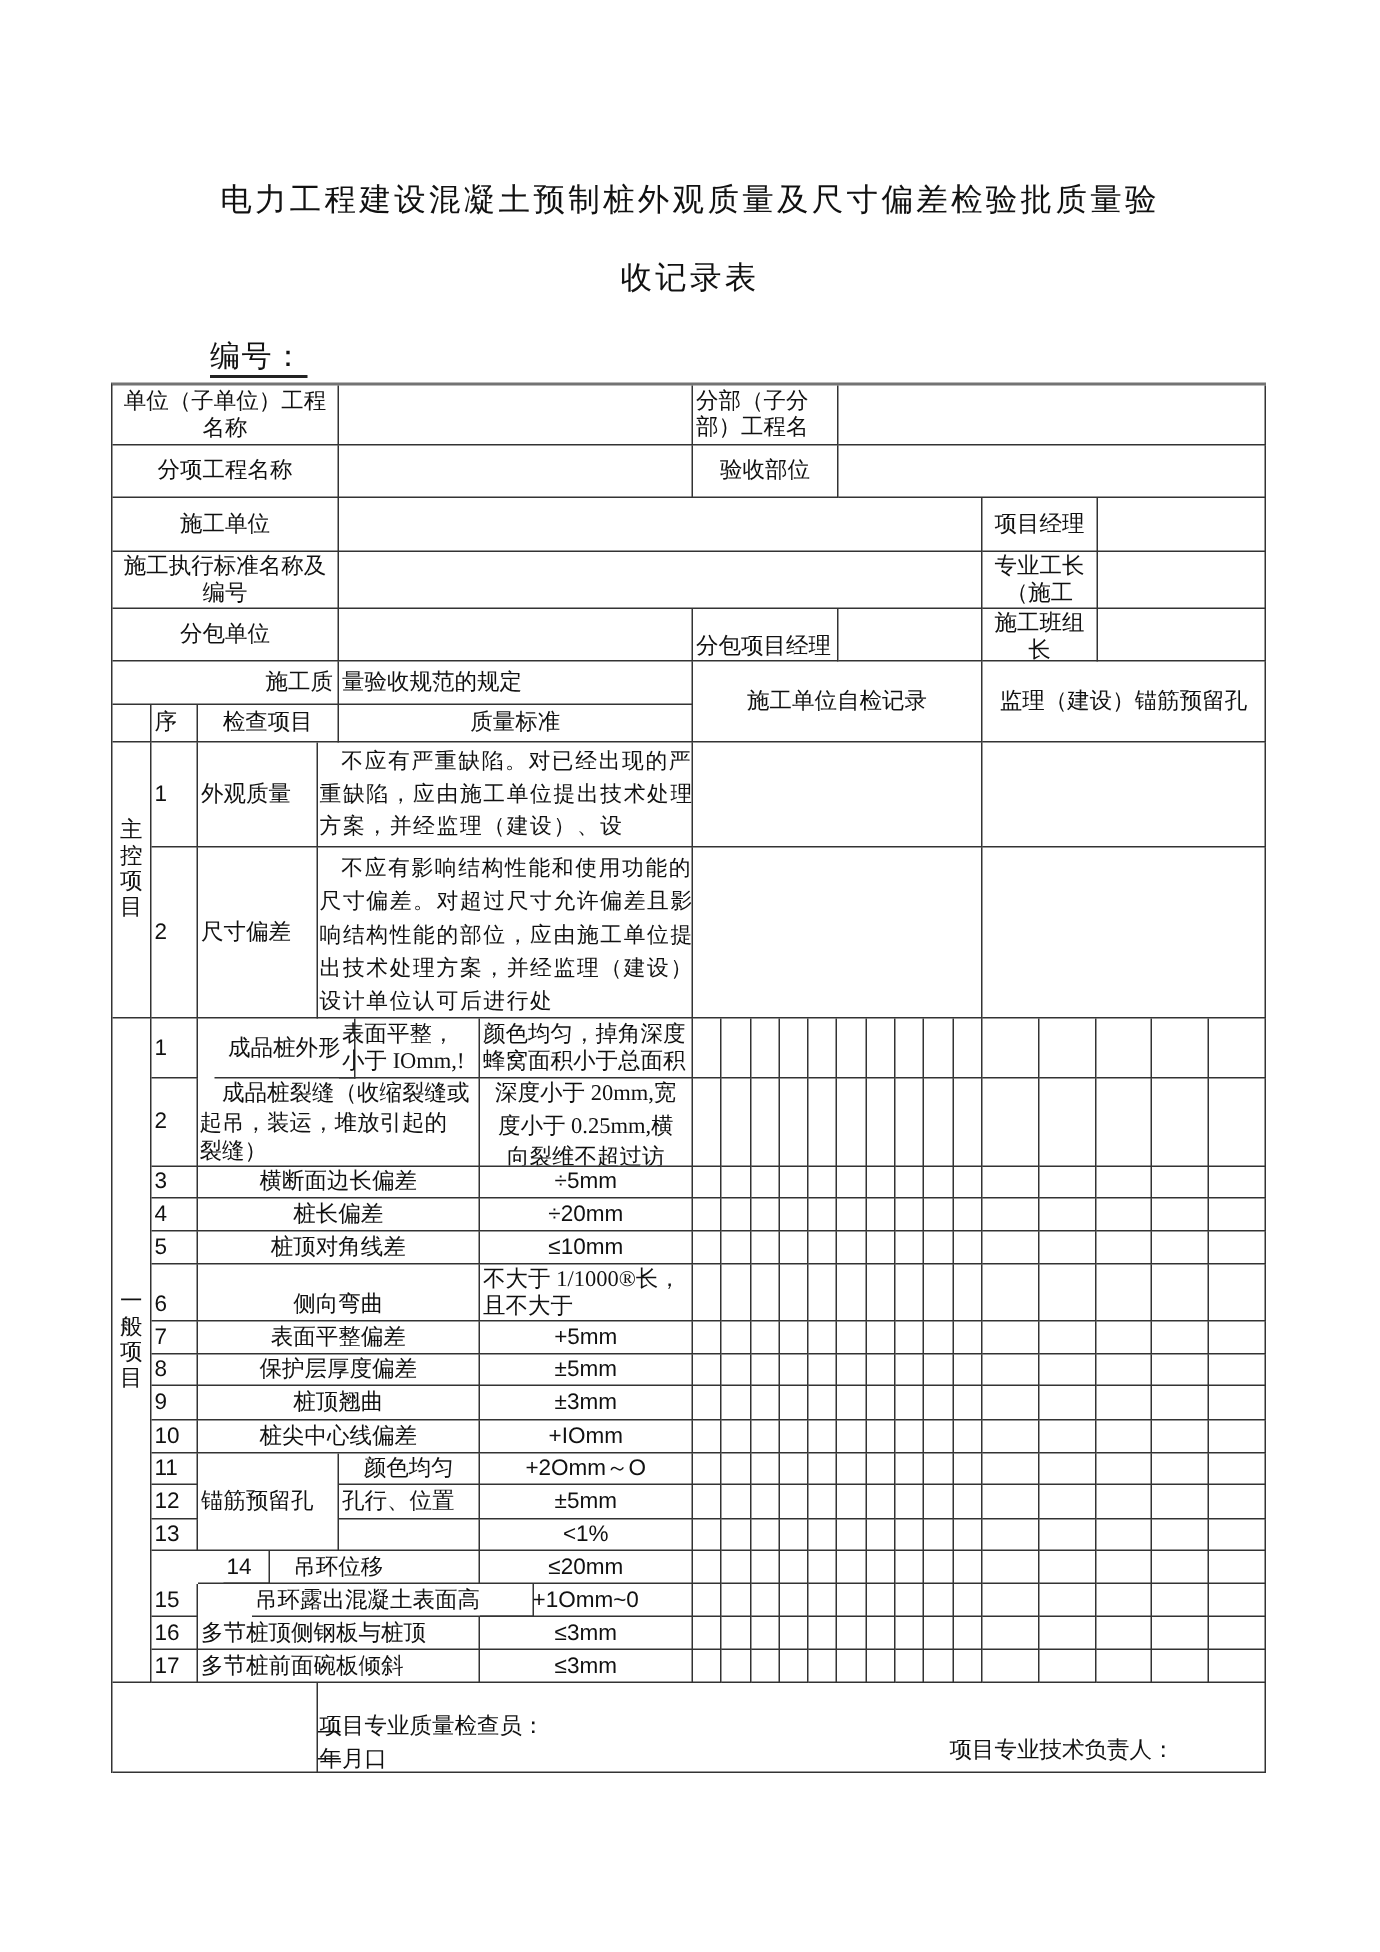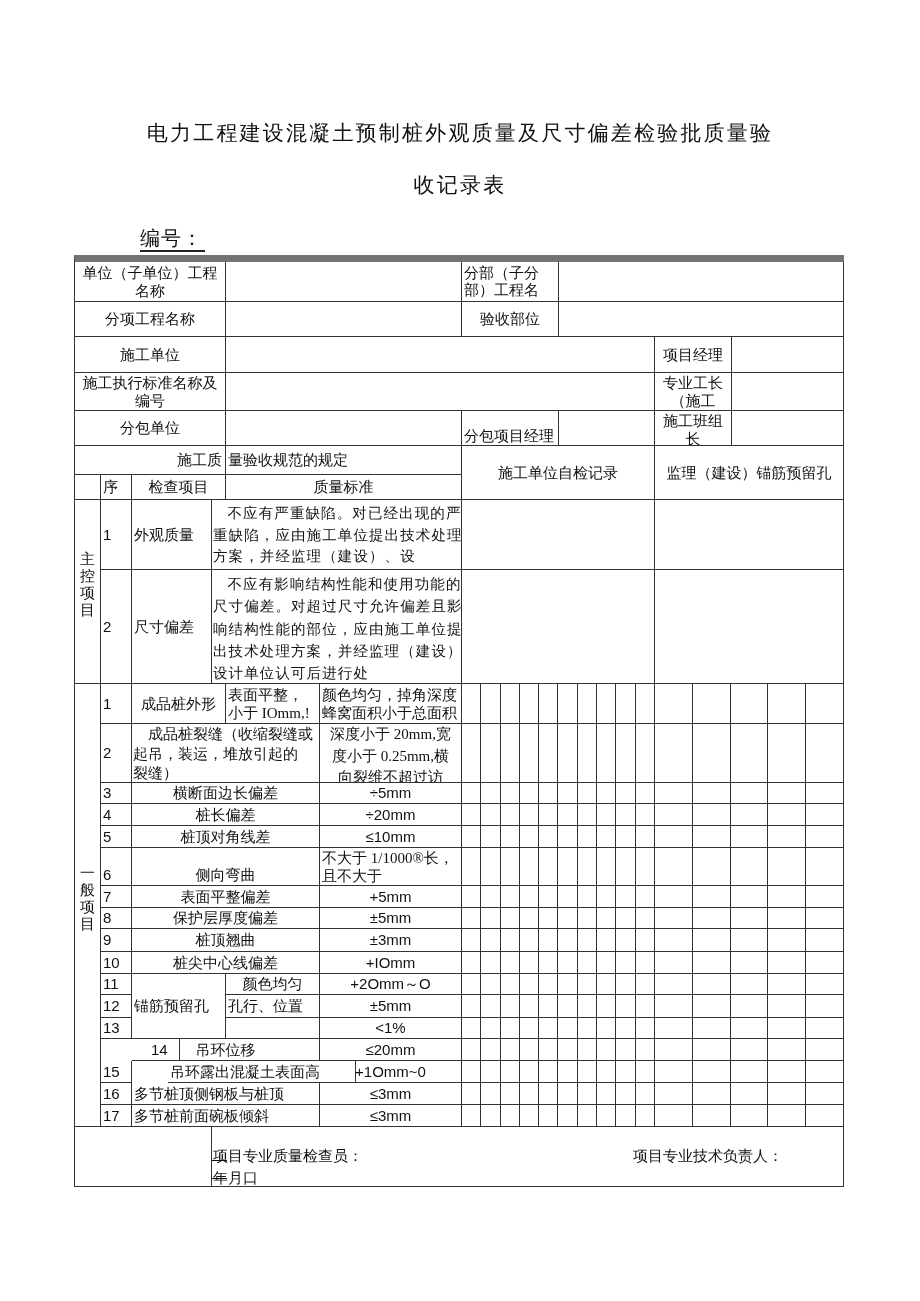--- a/index.html
+++ b/index.html
@@ -8,21 +8,21 @@
     position: absolute; left: 0; width: 920px; text-align: center;
     font-family: "Liberation Serif", serif; font-size: 21px; letter-spacing: 2.2px; color: #111;
   }
   .serial {
     position: absolute; left: 140px; top: 226px;
     font-family: "Liberation Serif", serif; font-size: 20px; letter-spacing: 1px;
     border-bottom: 2px solid #222; line-height: 24px; padding-right: 2px;
   }
   .tbl {
     position: absolute; left: 74px; top: 255px; width: 769px; height: 925px;
-    border-left: 1px solid #333; border-top: 7px solid #737373;
+    border-left: 1px solid #333; border-top: 2px solid #737373;
   }
   .c {
     position: absolute; box-sizing: border-box;
     border-right: 1px solid #333; border-bottom: 1px solid #333;
     overflow: hidden; white-space: pre;
     font-family: "Liberation Serif", serif; font-size: 15px; line-height: 18px; color: #111;
   }
   .fc { display: flex; align-items: center; justify-content: center; text-align: center; }
   .fl { display: flex; align-items: center; justify-content: flex-start; text-align: left; padding-left: 2px; }
   .fr { display: flex; align-items: center; justify-content: flex-end; text-align: right; padding-right: 3px; }
@@ -111,21 +111,21 @@
 设计单位认可后进行处</div>
   <div class="c" style="left:387px;top:308px;width:193px;height:114px;"></div>
   <div class="c" style="left:580px;top:308px;width:189px;height:114px;"></div>
 
   <div class="c vlabel" style="left:0;top:422px;width:26px;height:443px;padding-bottom:12px;">一
 般
 项
 目</div>
 
   <div class="c num" style="left:26px;top:422px;width:31px;height:40px;">1</div>
-  <div class="c fc" style="left:57px;top:422px;width:94px;height:40px;">成品桩外形</div>
+  <div class="c fc" style="left:68px;top:422px;width:94px;height:40px;">成品桩外形</div>
   <div class="c fl" style="left:151px;top:422px;width:94px;height:40px;">表面平整，
 小于 IOmm,!</div>
   <div class="c fl" style="left:245px;top:422px;width:142px;height:40px;">颜色均匀，掉角深度
 蜂窝面积小于总面积</div>
   <div class="grid" style="top:422px;height:40px;">
       <div class="sc"></div>
       <div class="sc"></div>
       <div class="sc"></div>
       <div class="sc"></div>
       <div class="sc"></div>
@@ -481,15 +481,15 @@
       <div class="sv"></div>
       <div class="sv"></div>
       <div class="sv"></div>
       <div class="sv"></div>
     </div>
 
   <div class="c" style="left:0;top:865px;width:137px;height:60px;"></div>
   <div class="c" style="left:137px;top:865px;width:632px;height:60px;text-decoration:underline;">
     <span class="sig" style="left:1px;top:20px;">项目专业质量检查员：</span>
     <span class="sig" style="left:1px;top:42px;">年月口</span>
-    <span class="sig" style="left:421px;top:20px;text-align:center;">项目专业技术负责人：</span>
+    <span class="sig" style="left:421px;top:36px;text-align:center;">项目专业技术负责人：</span>
   </div>
 </div>
 
 </body></html>

